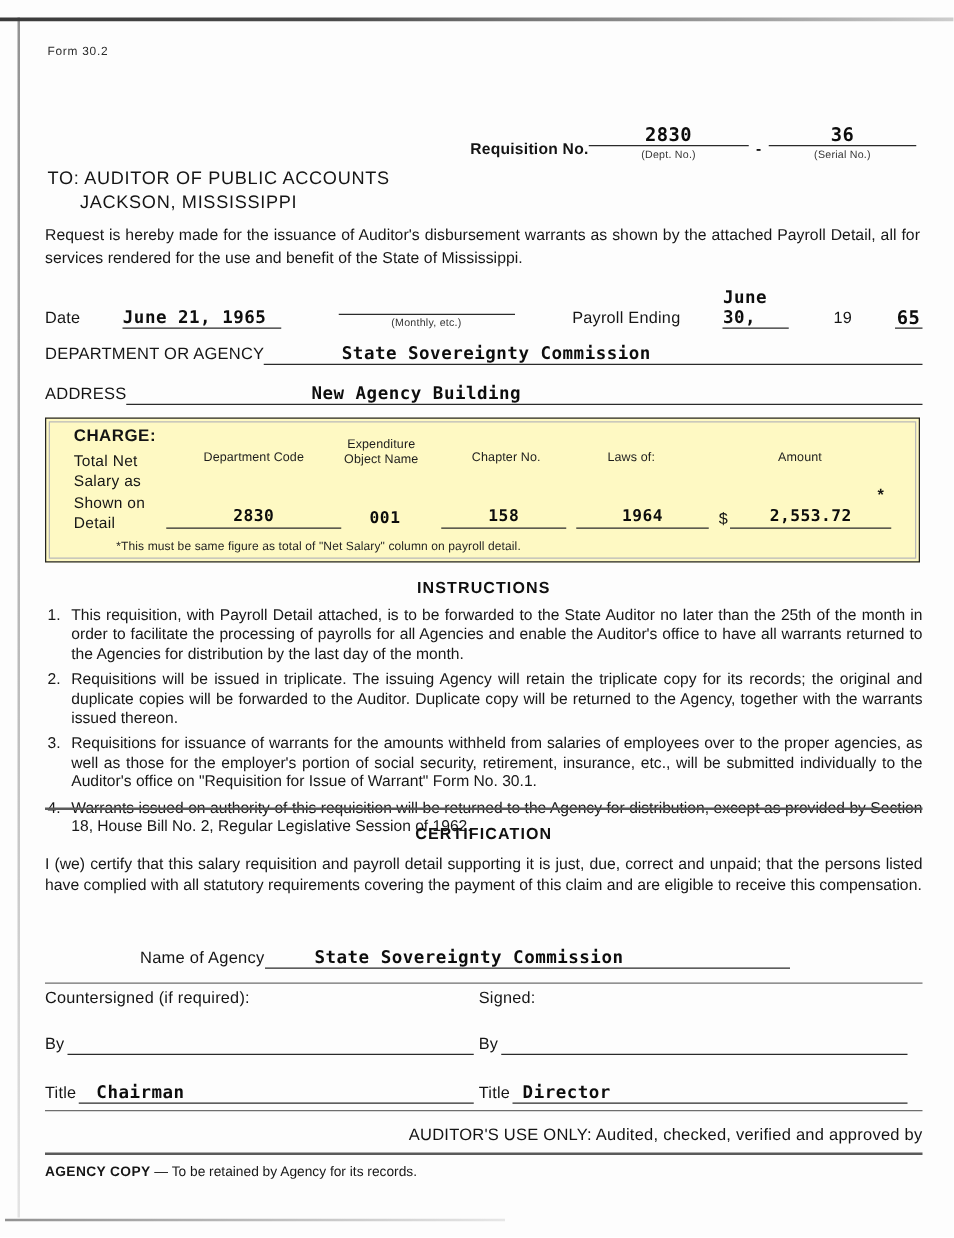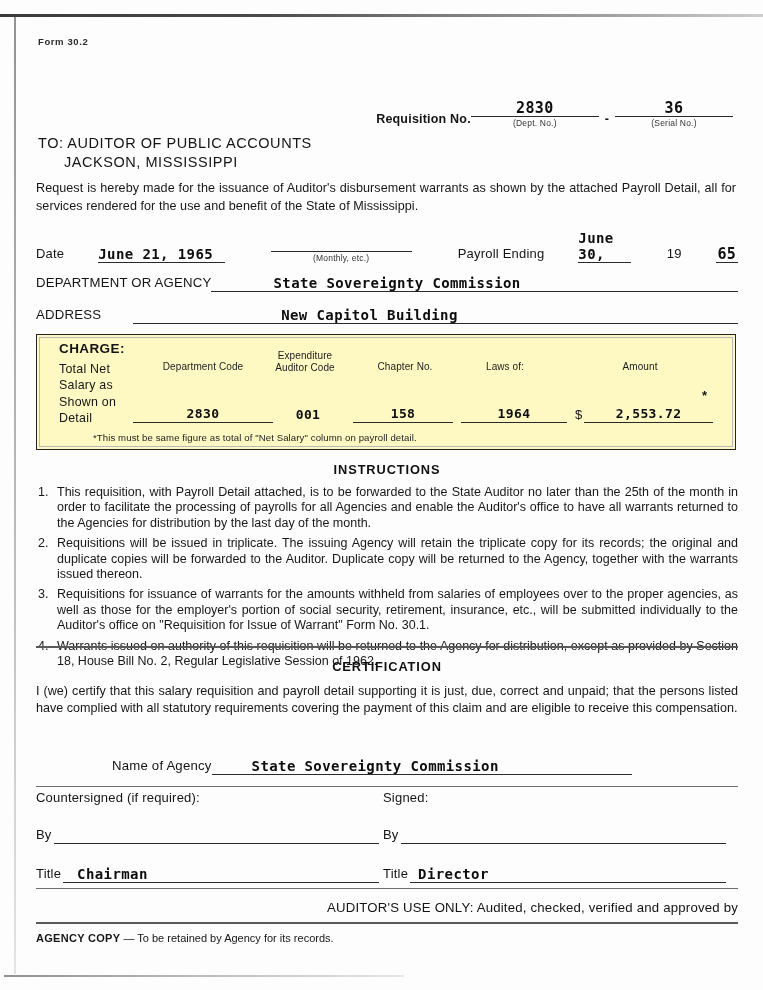--- a/index.html
+++ b/index.html
@@ -47,21 +47,21 @@
     height: 940px;
   }
 
   
   .formno {
     position: absolute;
     left: 16px; top: 14px;
     font-size: 9.5px;
     letter-spacing: .6px;
     color: #2b2b2b;
-    font-weight: 700;
+    font-weight: 400;
   }
   .t-head1, .t-head2 {
     text-align: center;
     font-weight: bold;
     letter-spacing: .7px;
     color: #101010;
   }
   .t-head1 { font-size: 13.5px; }
   .t-head2 { font-size: 16.5px; margin-top: 7px; }
 
@@ -138,21 +138,21 @@
     position: absolute;
     left: 14px;
     width: 702px;
     display: flex;
     align-items: flex-end;
     font-size: 13.2px;
     letter-spacing: .35px;
     color: #151515;
   }
   #dept-row { top: 253px; }
-  #addr-row { top: 285px; gap: 32px; }
+  #addr-row { top: 285px; }
 
   
   .chargebox {
     position: absolute;
     left: 14px; top: 312px;
     width: 700px;
     height: 116px;
     border: 1.6px solid #242424;
     box-sizing: border-box;
     background: #fef9c3;
@@ -359,32 +359,32 @@
       <span class="fieldline hw" style="width:30px;font-size:15px;margin-left:2px;text-align:center;">65</span>
     </div>
 
     <div class="kvrow" id="dept-row">
       <span class="lbl">DEPARTMENT OR AGENCY</span>
       <span class="fieldline hw" style="flex:1 1 auto;font-size:14px;padding-left:62px;">State Sovereignty Commission</span>
     </div>
 
     <div class="kvrow" id="addr-row">
       <span class="lbl">ADDRESS</span>
-      <span class="fieldline hw" style="flex:1 1 auto;font-size:14px;padding-left:148px;">New Capitol Building</span>
+      <span class="fieldline hw" style="flex:1 1 auto;font-size:14px;padding-left:148px;">New Agency Building</span>
     </div>
 
     <div class="chargebox">
       <div class="inner-shadow"></div>
 
       <div class="charge-title">CHARGE:</div>
 
       <div class="colhead" style="left:100px;top:26px;width:132px;">Department Code</div>
       <div class="colhead" style="left:218px;top:15px;width:100px;">
         <span style="display:block;">Expenditure</span>
-        <span style="display:block;">Auditor Code</span>
+        <span style="display:block;">Object Name</span>
       </div>
       <div class="colhead" style="left:318px;top:26px;width:100px;">Chapter No.</div>
       <div class="colhead" style="left:428px;top:26px;width:80px;">Laws of:</div>
       <div class="colhead" style="left:548px;top:26px;width:110px;">Amount</div>
 
       <div class="stack-label">
         <div>Total Net</div>
         <div>Salary as</div>
         <div>Shown on</div>
         <div>Detail</div>

